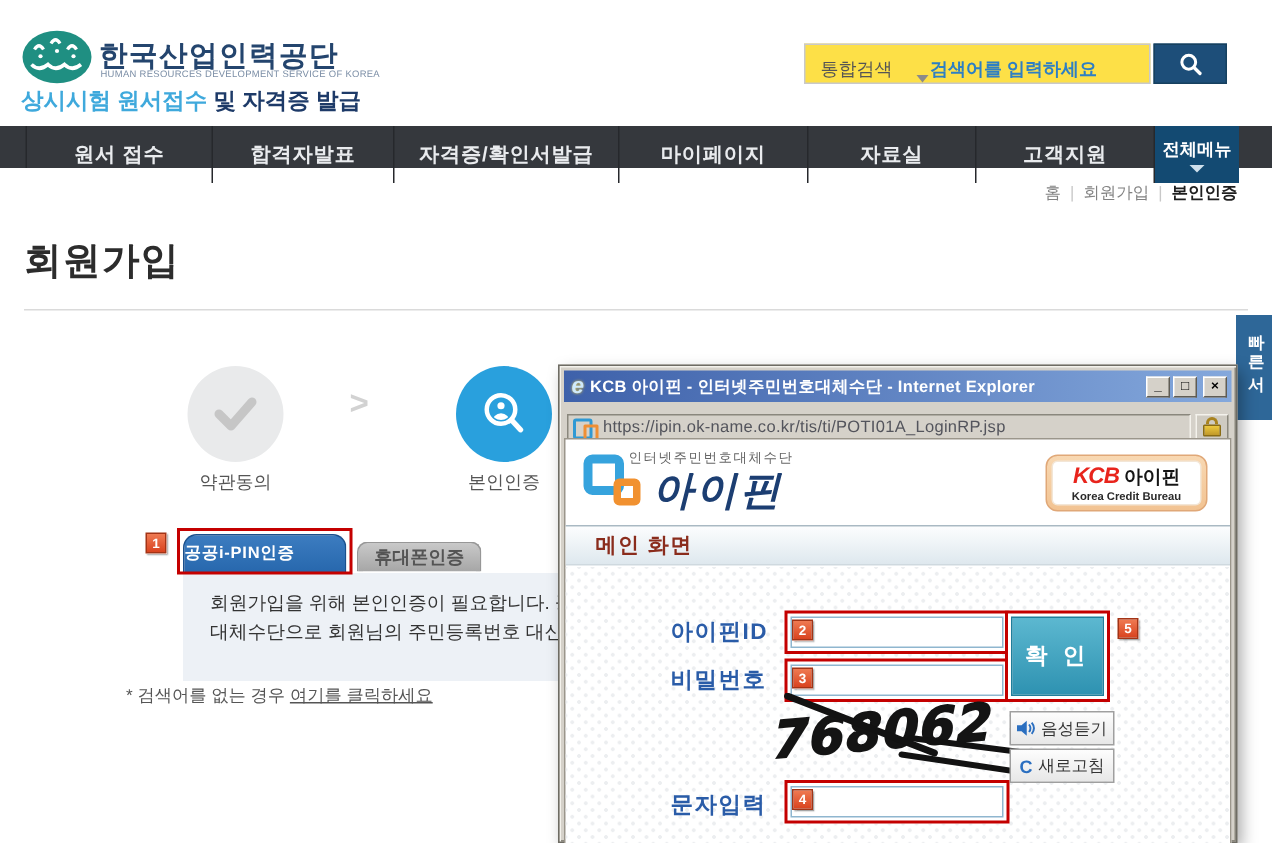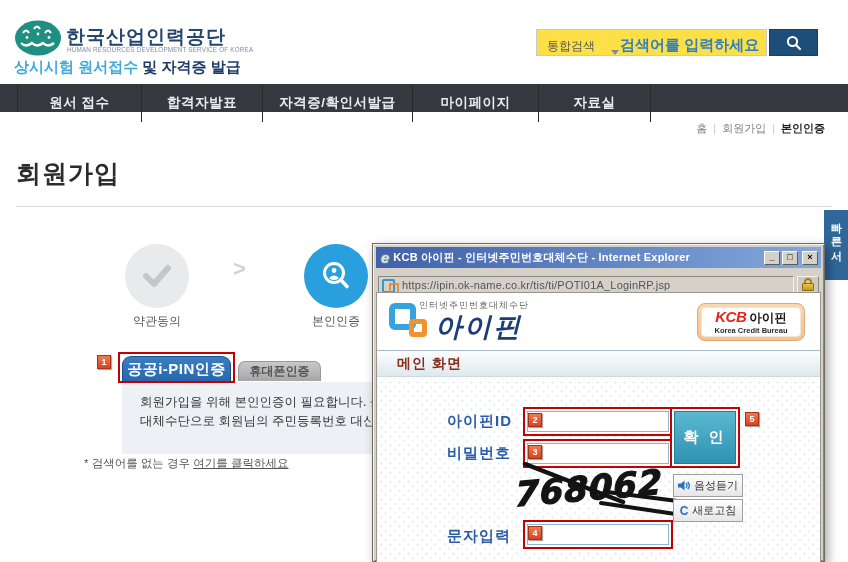--- a/index.html
+++ b/index.html
@@ -12,21 +12,21 @@
   
   .logo-mark { position:absolute; left:14px; top:19px; width:48px; height:38px; }
   .org-name { position:absolute; left:66px; top:24px; font-size:19px; font-weight:800; color:#24456e; letter-spacing:1px; }
   .org-caption { position:absolute; left:67px; top:46px; font-size:6.3px; color:#7b8ea6; letter-spacing:.2px; }
   .site-title { position:absolute; left:14px; top:58px; font-size:15px; font-weight:800; }
   .site-title .hl { color:#3fa9dc; }
   .site-title .rest { color:#1d3a68; }
   .search-box { position:absolute; left:536px; top:29px; width:231px; height:27px; background:#fde047; border:1px solid #c9c9c9; display:flex; align-items:flex-end; }
   .search-cat { margin-left:10px; font-size:12px; color:#555; }
   .caret-down { width:0; height:0; border-left:4px solid transparent; border-right:4px solid transparent; border-top:5px solid #8a8a8a; margin-left:16px; }
-  .search-ph { margin-left:1px; font-size:15px; font-weight:700; color:#2e7fc4; }
+  .search-ph { margin-left:1px; font-size:12px; font-weight:700; color:#2e7fc4; }
   .search-btn { position:absolute; left:769px; top:29px; width:49px; height:27px; background:#1d4e79; border:1px solid #16405f; display:flex; align-items:center; justify-content:center; cursor:pointer; }
   
   .nav { position:absolute; left:0; top:84px; width:848px; height:28px; background:#35383d; display:flex; }
   .nav-spacer { width:18px; border-right:1px solid #26282c; }
   .nav-item { height:38px; display:flex; align-items:center; justify-content:center; color:#e9ebee; font-size:13.5px; font-weight:700; border-right:1px solid #26282c; letter-spacing:.5px; cursor:pointer; }
   .nav-fill { flex:1; }
   .all-menu { width:56px; height:38px; background:#134a72; color:#fff; display:flex; flex-direction:column; align-items:center; justify-content:center; cursor:pointer; }
   .all-menu .lbl { font-size:11.5px; font-weight:700; }
   .all-menu .caret { width:0; height:0; border-left:5px solid transparent; border-right:5px solid transparent; border-top:5px solid #cfe0ec; margin-top:3px; }
   
@@ -39,21 +39,21 @@
   .step-circle { position:absolute; width:64px; height:64px; border-radius:50%; display:flex; align-items:center; justify-content:center; }
   .step1 { left:125px; top:244px; background:#e9eaeb; }
   .step2 { left:304px; top:244px; background:#29a0dd; }
   .step-label { position:absolute; font-size:12px; color:#555; text-align:center; }
   .step1-label { left:95px; top:313px; width:124px; }
   .step2-label { left:272px; top:313px; width:128px; }
   .step-chevron { position:absolute; left:233px; top:256px; font-size:22px; font-weight:800; color:#d2d2d2; }
   
   .marker { position:absolute; width:14px; height:14px; background:linear-gradient(#ef7a52,#d9431f); border:1px solid #a33416; color:#fff; font-size:9px; font-weight:800; display:flex; align-items:center; justify-content:center; box-shadow:1px 1px 1px rgba(0,0,0,.35); z-index:20; }
   .m1 { left:97px; top:355px; }
-  .tab-active { position:absolute; left:122px; top:356px; width:109px; height:36px; border-radius:9px 9px 0 0; background:linear-gradient(#3c7cc0,#1e5fa5); border:1px solid #194f8c; border-bottom:none; color:#fff; font-size:15px; font-weight:800; text-align:center; line-height:24px; letter-spacing:.5px; cursor:pointer; }
+  .tab-active { position:absolute; left:122px; top:356px; width:109px; height:36px; border-radius:9px 9px 0 0; background:linear-gradient(#3c7cc0,#1e5fa5); border:1px solid #194f8c; border-bottom:none; color:#fff; font-size:11px; font-weight:800; text-align:left; line-height:24px; letter-spacing:.5px; cursor:pointer; }
   .tab-redbox { position:absolute; left:118px; top:352px; width:117px; height:31px; border:2px solid #c40000; z-index:5; pointer-events:none; }
   .tab-inactive { position:absolute; left:238px; top:361px; width:83px; height:20px; border-radius:7px 7px 0 0; background:linear-gradient(#c9c9c9,#a6a6a6); border:1px solid #979797; border-bottom:none; color:#545454; font-size:12px; font-weight:700; text-align:center; line-height:19px; cursor:pointer; }
   .info-panel { position:absolute; left:122px; top:382px; width:462px; height:72px; background:#edf1f6; padding:11px 0 0 18px; }
   .info-line { font-size:12.5px; color:#333; line-height:19px; white-space:nowrap; }
   .note { position:absolute; left:84px; top:456px; font-size:11.5px; color:#555; }
   .note .link { text-decoration:underline; cursor:pointer; }
   .quick-tab { position:absolute; left:824px; top:210px; width:24px; height:70px; background:#2e6798; color:#fff; display:flex; justify-content:center; padding-top:5px; z-index:1; cursor:pointer; }
   .quick-tab span { writing-mode:vertical-rl; text-orientation:upright; font-size:11px; font-weight:800; letter-spacing:3px; }
   
   .popup { position:absolute; left:372px; top:243px; width:453px; height:319px; background:#d5d1c9; border:1px solid #6e6c64; box-shadow:inset 1px 1px 0 #f4f2ec, inset -1px -1px 0 #8a877d, 3px 4px 10px rgba(0,0,0,.35); z-index:10; }
@@ -140,20 +140,25 @@
     </svg>
   </div>
 
   <div class="nav">
     <div class="nav-spacer"></div>
     <div class="nav-item" style="width:124px">원서 접수</div>
     <div class="nav-item" style="width:121px">합격자발표</div>
     <div class="nav-item" style="width:150px">자격증/확인서발급</div>
     <div class="nav-item" style="width:126px">마이페이지</div>
     <div class="nav-item" style="width:112px">자료실</div>
+    <div class="nav-item" style="width:119px">고객지원</div>
+    <div class="all-menu">
+      <span class="lbl">전체메뉴</span>
+      <span class="caret"></span>
+    </div>
     <div class="nav-fill"></div>
   </div>
 
   <div class="breadcrumb">
     <span>홈</span><span class="sep">|</span><span>회원가입</span><span class="sep">|</span><span class="cur">본인인증</span>
   </div>
 
   <div class="page-title">회원가입</div>
   <div class="title-divider"></div>
 

